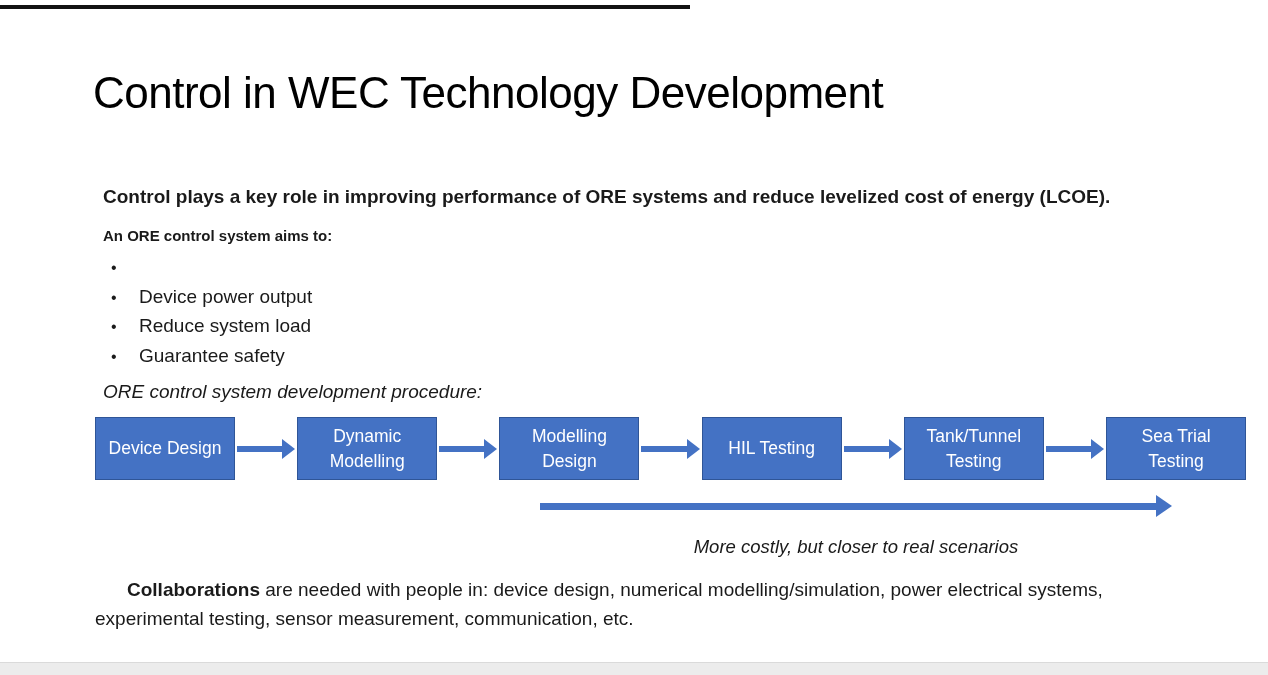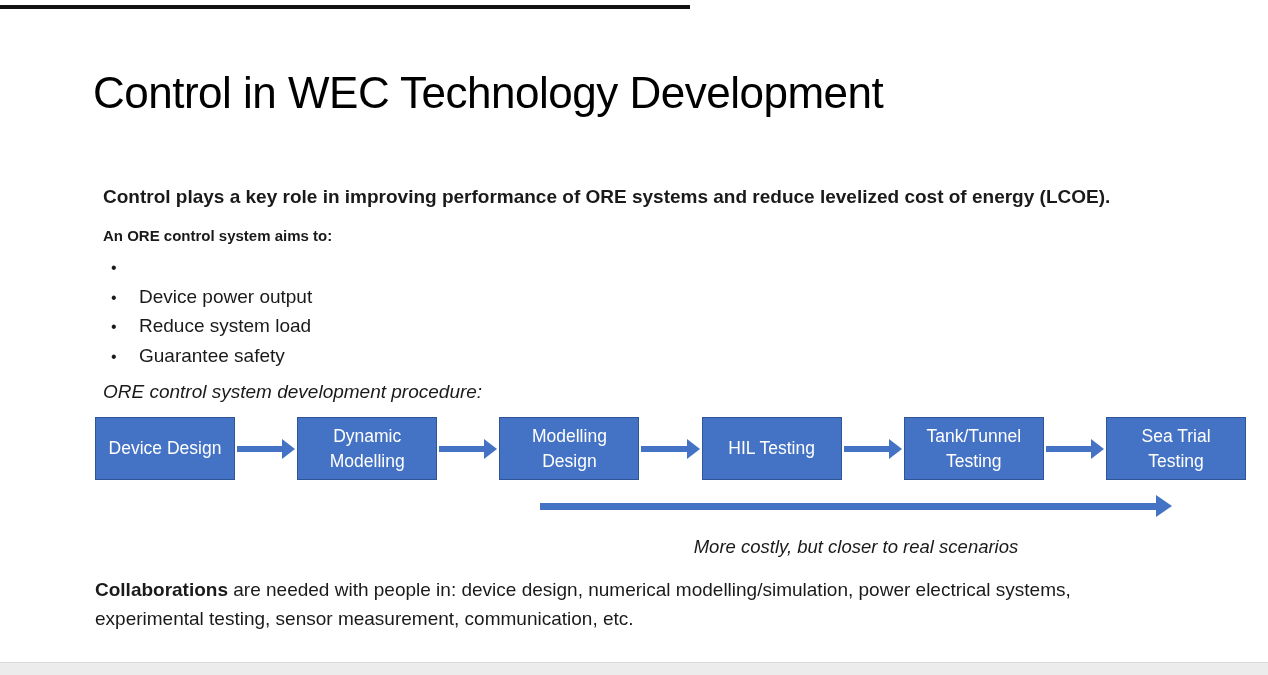--- a/index.html
+++ b/index.html
@@ -75,21 +75,21 @@
     border-left:16px solid #4472C4;
   }
   .arrow-caption{
     position:absolute;left:540px;top:519px;width:632px;
     text-align:center;font-size:18.5px;font-style:italic;color:#1a1a1a;margin-top:17px;
   }
   .collab{
     position:absolute;left:95px;top:575px;width:1055px;
     font-size:19px;line-height:29px;
   }
-  .collab b{font-weight:700;}
+  .collab b{font-weight:700;margin-left:32px;}
   .bottom-strip{
     position:absolute;left:0;bottom:0;width:1268px;height:12px;
     background:#ececec;border-top:1px solid #dadada;
   }
 </style>
 </head>
 <body>
 
 <div id="slide">
 

